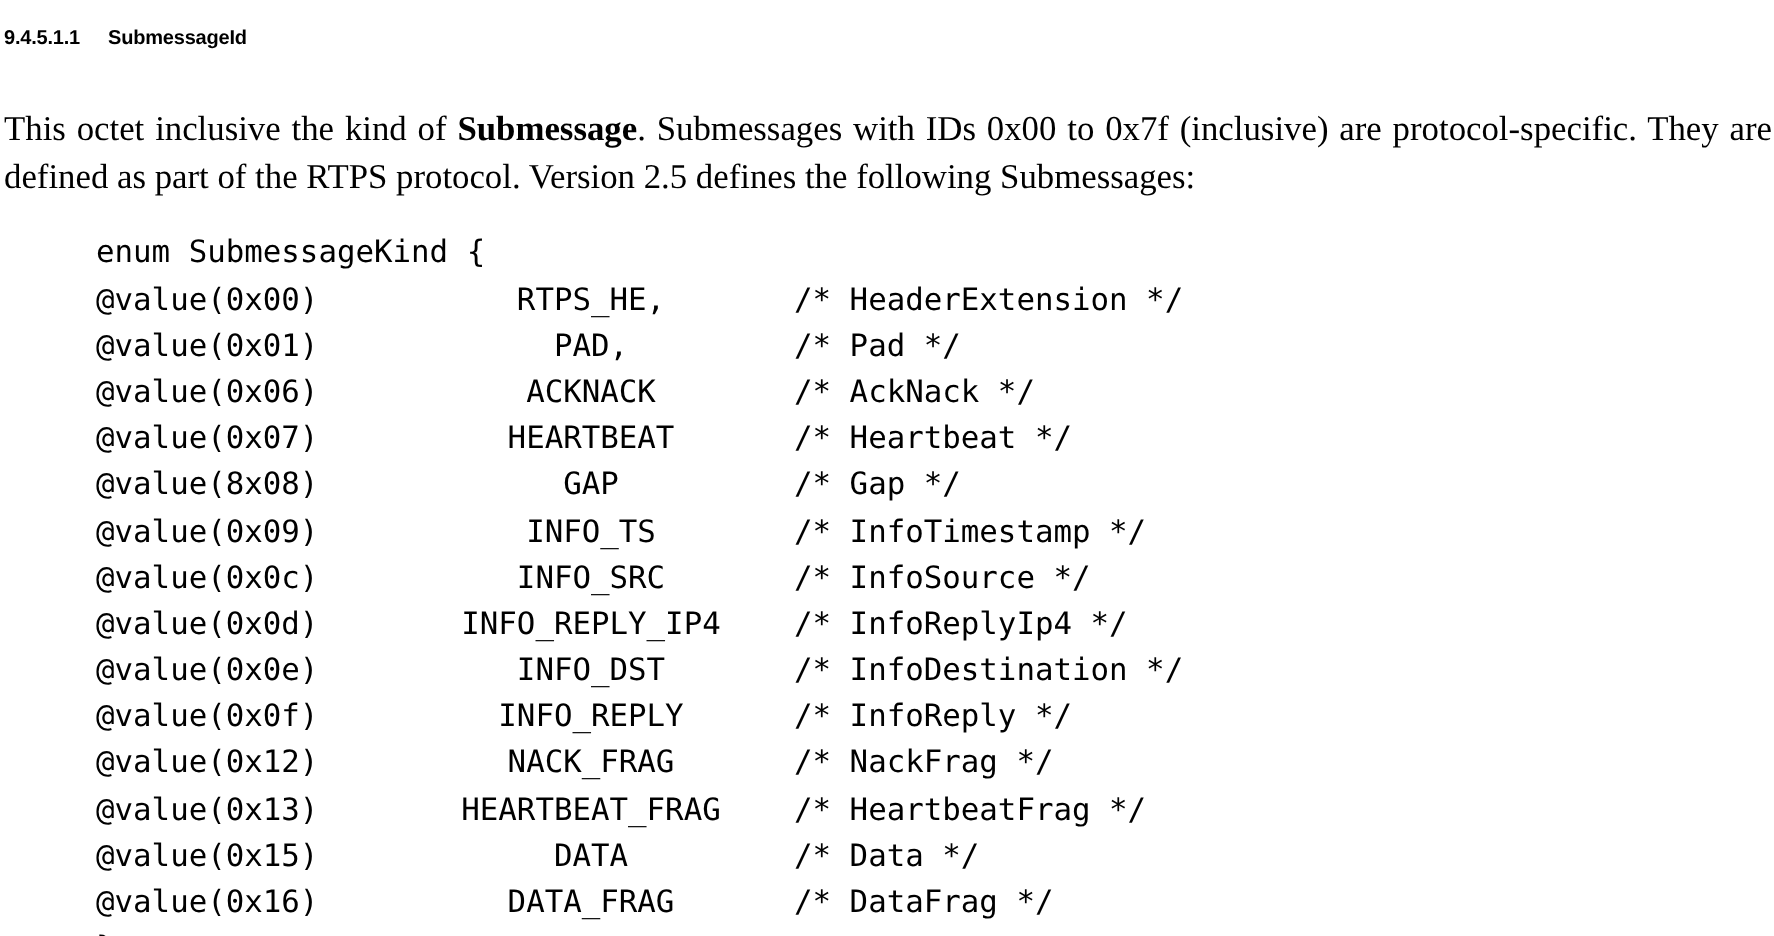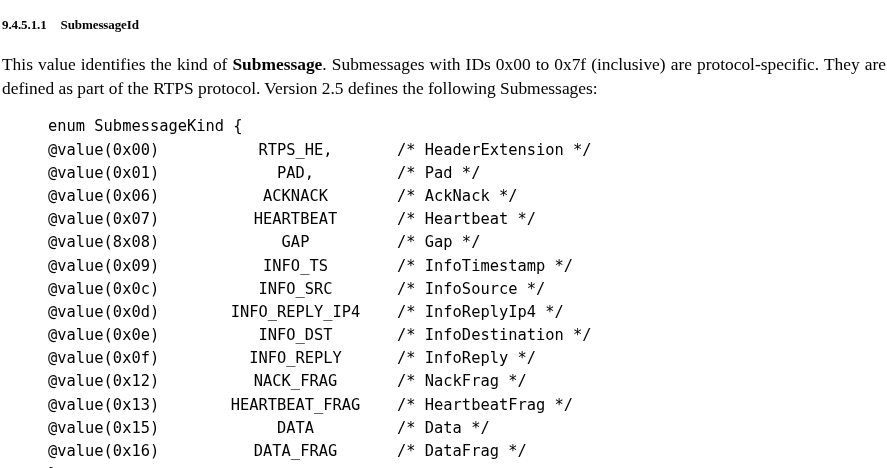--- a/index.html
+++ b/index.html
@@ -21,23 +21,23 @@
     height: 468px;
     box-sizing: border-box;
     padding: 0;
   }
 
   
   .section-heading {
     position: absolute;
     left: 2px;
     top: 4px;
-    font-family: Liberation Serif, serif;
+    font-family: Liberation Sans, sans-serif;
     font-weight: bold;
-    font-size: 13px;
+    font-size: 10px;
     letter-spacing: -0.1px;
     white-space: nowrap;
   }
   .section-number {
     display: inline-block;
     margin-right: 14px;
   }
   .section-title {
     display: inline-block;
   }
@@ -92,17 +92,17 @@
 </style>
 </head>
 <body>
 
 <div class="page">
 
   <h3 class="section-heading">
     <span class="section-number">9.4.5.1.1</span><span class="section-title">SubmessageId</span>
   </h3>
 
-  <p class="body-paragraph"><span>This value identifies the kind of </span><span class="emph">Submessage</span><span>. Submessages with IDs 0x00 to 0x7f (inclusive) are protocol-specific. They are defined as part of the RTPS protocol. Version 2.5 defines the following Submessages:</span></p>
+  <p class="body-paragraph"><span>This octet inclusive the kind of </span><span class="emph">Submessage</span><span>. Submessages with IDs 0x00 to 0x7f (inclusive) are protocol-specific. They are defined as part of the RTPS protocol. Version 2.5 defines the following Submessages:</span></p>
 
   <pre class="code-block"><code id="code-body"><span class="code-line is-enum"><span class="tok col-indent"></span><span class="tok col-comment">enum SubmessageKind {</span></span><span class="code-line is-entry"><span class="tok col-indent"></span><span class="tok col-value">@value(0x00)</span><span class="tok col-name">RTPS_HE,</span><span class="tok col-comment">/* HeaderExtension */</span></span><span class="code-line is-entry"><span class="tok col-indent"></span><span class="tok col-value">@value(0x01)</span><span class="tok col-name">PAD,</span><span class="tok col-comment">/* Pad */</span></span><span class="code-line is-entry"><span class="tok col-indent"></span><span class="tok col-value">@value(0x06)</span><span class="tok col-name">ACKNACK</span><span class="tok col-comment">/* AckNack */</span></span><span class="code-line is-entry"><span class="tok col-indent"></span><span class="tok col-value">@value(0x07)</span><span class="tok col-name">HEARTBEAT</span><span class="tok col-comment">/* Heartbeat */</span></span><span class="code-line is-entry"><span class="tok col-indent"></span><span class="tok col-value">@value(8x08)</span><span class="tok col-name">GAP</span><span class="tok col-comment">/* Gap */</span></span><span class="code-line is-entry"><span class="tok col-indent"></span><span class="tok col-value">@value(0x09)</span><span class="tok col-name">INFO_TS</span><span class="tok col-comment">/* InfoTimestamp */</span></span><span class="code-line is-entry"><span class="tok col-indent"></span><span class="tok col-value">@value(0x0c)</span><span class="tok col-name">INFO_SRC</span><span class="tok col-comment">/* InfoSource */</span></span><span class="code-line is-entry"><span class="tok col-indent"></span><span class="tok col-value">@value(0x0d)</span><span class="tok col-name">INFO_REPLY_IP4</span><span class="tok col-comment">/* InfoReplyIp4 */</span></span><span class="code-line is-entry"><span class="tok col-indent"></span><span class="tok col-value">@value(0x0e)</span><span class="tok col-name">INFO_DST</span><span class="tok col-comment">/* InfoDestination */</span></span><span class="code-line is-entry"><span class="tok col-indent"></span><span class="tok col-value">@value(0x0f)</span><span class="tok col-name">INFO_REPLY</span><span class="tok col-comment">/* InfoReply */</span></span><span class="code-line is-entry"><span class="tok col-indent"></span><span class="tok col-value">@value(0x12)</span><span class="tok col-name">NACK_FRAG</span><span class="tok col-comment">/* NackFrag */</span></span><span class="code-line is-entry"><span class="tok col-indent"></span><span class="tok col-value">@value(0x13)</span><span class="tok col-name">HEARTBEAT_FRAG</span><span class="tok col-comment">/* HeartbeatFrag */</span></span><span class="code-line is-entry"><span class="tok col-indent"></span><span class="tok col-value">@value(0x15)</span><span class="tok col-name">DATA</span><span class="tok col-comment">/* Data */</span></span><span class="code-line is-entry"><span class="tok col-indent"></span><span class="tok col-value">@value(0x16)</span><span class="tok col-name">DATA_FRAG</span><span class="tok col-comment">/* DataFrag */</span></span><span class="code-line is-close"><span class="tok col-indent"></span><span class="tok col-comment">};</span></span></code></pre>
 
 </div>
 
 </body></html>

